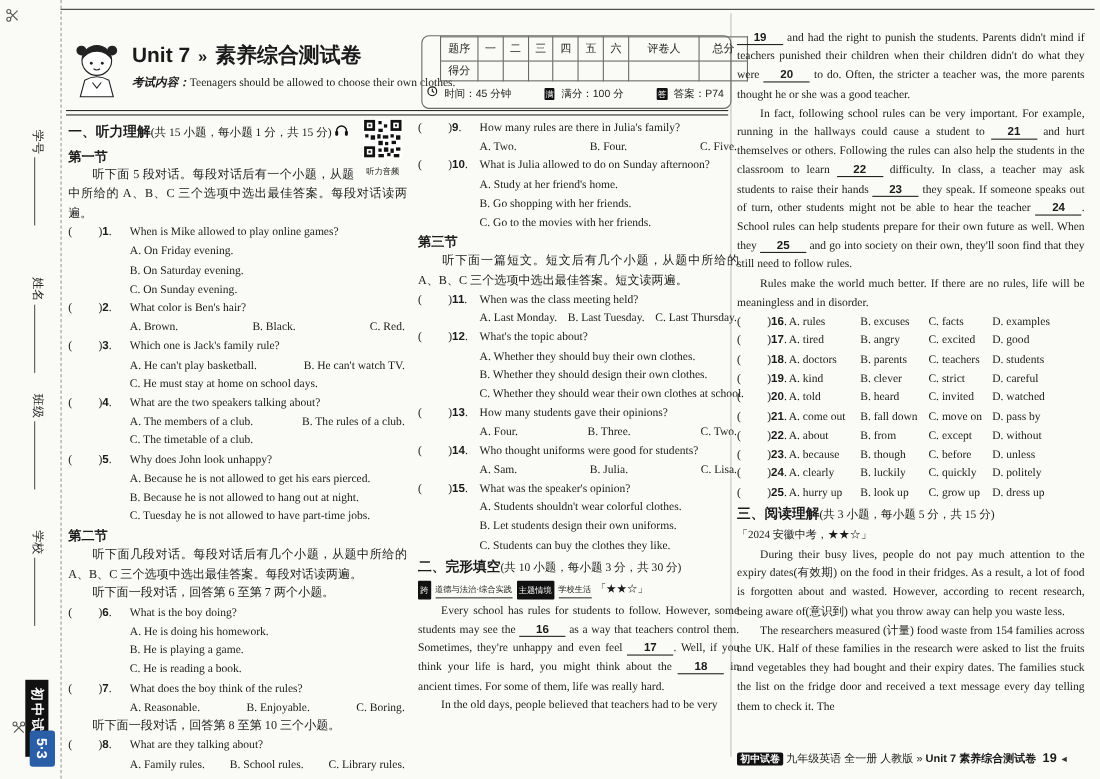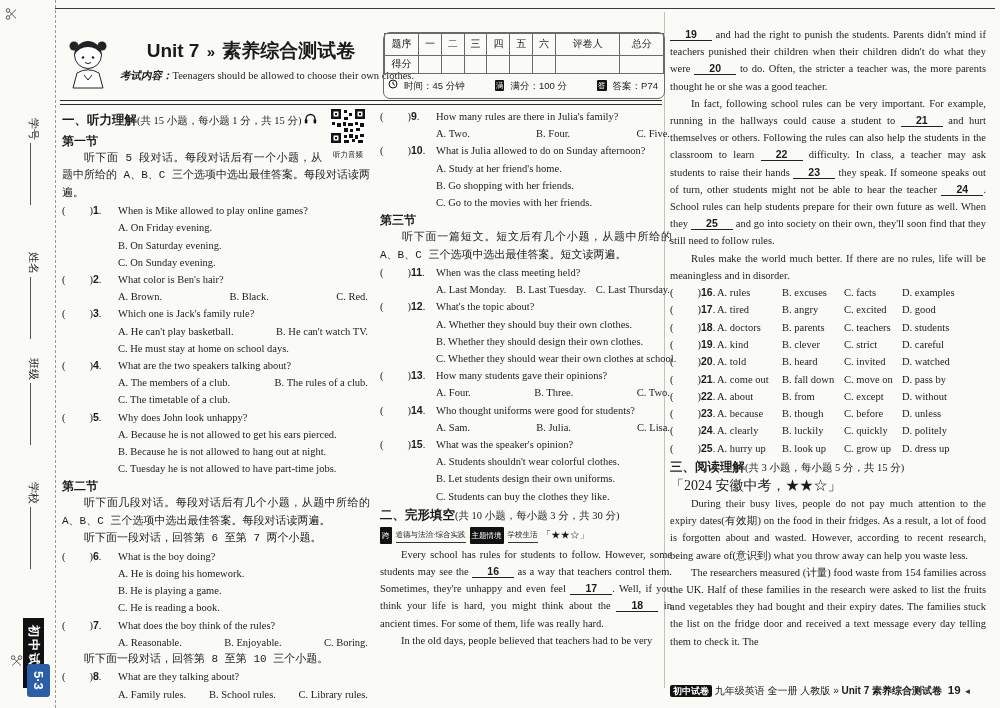--- a/index.html
+++ b/index.html
@@ -23,49 +23,49 @@
   .logo53{position:absolute;left:50px;top:664px;transform:rotate(90deg);transform-origin:left top;
     background:#2a5fa8;color:#fff;font-family:"Liberation Sans",sans-serif;font-weight:bold;
     font-size:13px;padding:3px 7px;border-radius:3px;white-space:nowrap;}
   .scissors{position:absolute;color:#555;}
   .scissors.top{left:5px;top:8px;}
   .scissors.bottom{left:8px;top:652px;transform:rotate(90deg);}
 
   
   .header{position:absolute;left:60px;top:30px;width:322px;height:68px;}
   .mascot{position:absolute;left:4px;top:3px;}
-  .title-wrap{margin-left:60px;text-align:center;}
+  .title-wrap{margin-left:60px;text-align:left;}
   .title{font-family:"Liberation Sans",sans-serif;font-weight:bold;font-size:19px;line-height:26px;margin-top:8px;white-space:nowrap;}
   .title .sep{font-size:15px;padding:0 2px;}
   .exam{font-size:10.5px;line-height:15px;margin-top:3px;white-space:nowrap;}
   .exam .exam-label{font-weight:bold;font-style:italic;font-family:"Liberation Sans",sans-serif;}
   .dbl-rule{position:absolute;left:60px;top:100px;width:602px;height:3px;border-top:1px solid #2d2d2b;border-bottom:1px solid #2d2d2b;}
 
   
   .score-box{position:absolute;left:383px;top:32px;width:280px;border:1px solid #6a6a66;border-radius:7px;background:transparent;}
-  .score-box table{border-collapse:collapse;width:100%;font-size:10px;font-family:Liberation Mono, monospace;}
+  .score-box table{border-collapse:collapse;width:100%;font-size:10px;font-family:Liberation Sans, sans-serif;margin-left:16px;}
   .score-box td,.score-box th{border:1px solid #6a6a66;text-align:center;font-weight:normal;padding:0;}
   .score-box tr.r1 td{height:21px;}
   .score-box tr.r2 td{height:14px;}
   .score-box table td:first-child{width:33px;}
   .score-meta{display:flex;justify-content:space-between;align-items:center;padding:3px 6px 4px 4px;font-size:9.5px;font-family:"Liberation Sans",sans-serif;white-space:nowrap;}
   .score-meta .mi{display:flex;align-items:center;gap:6px;}
   .mini-badge{display:inline-block;background:#111;color:#fff;font-size:7.5px;line-height:9px;padding:1px 1px;border-radius:1px;}
 
   
   .col{position:absolute;}
   #col1{left:62px;top:110px;width:308px;}
   #col2{left:380px;top:108px;width:292px;}
   #col3{left:670px;top:26px;width:316px;}
 
   .sec-heading{font-size:11px;line-height:18px;margin:1px 0 2px 0;white-space:nowrap;}
   .sec-bold{font-family:Liberation Sans, sans-serif;font-weight:bold;font-size:12.5px;}
   .sec-rest{font-size:10.5px;}
   .part{font-family:"Liberation Sans",sans-serif;font-weight:bold;font-size:12px;line-height:18px;}
-  .intro{margin:0;text-indent:2em;font-size:11px;line-height:17.4px;text-align:justify;font-family:Liberation Mono, monospace;}
+  .intro{margin:0;text-indent:2em;font-size:11px;line-height:17.4px;text-align:justify;}
   .question{margin:0;}
   .q-line{display:flex;line-height:17.2px;}
   .q-prefix{flex:0 0 56px;white-space:nowrap;}
   .q-gap{display:inline-block;width:24px;}
   .q-prefix b{font-family:"Liberation Sans",sans-serif;}
   .q-text{flex:1;}
   .opt-row{margin-left:56px;line-height:17.2px;font-family:Liberation Serif, serif;}
   .opt-row.multi{display:flex;justify-content:space-between;padding-right:2px;}
   .opt{white-space:nowrap;}
 
@@ -75,21 +75,21 @@
   .difficulty{font-size:9.5px;}
 
   .cloze{margin:0;text-align:justify;line-height:17.2px;}
   .cloze.ind{text-indent:2em;}
   .blank{display:inline-block;min-width:42px;border-bottom:1px solid #222;text-align:center;
     font-weight:bold;font-family:"Liberation Sans",sans-serif;line-height:12px;text-indent:0;}
 
   .optgrid{display:grid;grid-template-columns:47px 65px 62px 58px auto;line-height:17.3px;white-space:nowrap;}
   .optgrid .q-prefix{flex:none;}
 
-  .source{font-size:14px;line-height:14px;margin:0 0 2px 0;}
+  .source{font-size:10px;line-height:14px;margin:0 0 2px 0;}
   .passage{margin:0;text-indent:2em;text-align:justify;line-height:17.2px;}
 
   .qr-wrap{float:right;width:40px;margin:-2px 2px 2px 6px;text-align:center;}
   .qr-cap{font-size:7.5px;line-height:9px;margin-top:1px;}
 
   .footer{position:absolute;left:670px;top:682px;width:318px;white-space:nowrap;overflow:hidden;
     font-size:10px;font-family:"Liberation Sans",sans-serif;border-bottom:2px solid #555;padding-bottom:14px;}
   .f-badge{background:#111;color:#fff;font-size:9px;padding:1px 3px;border-radius:2px;font-weight:bold;}
   .footer b{font-weight:bold;}
   .f-page{font-size:11.5px;padding-left:3px;}

